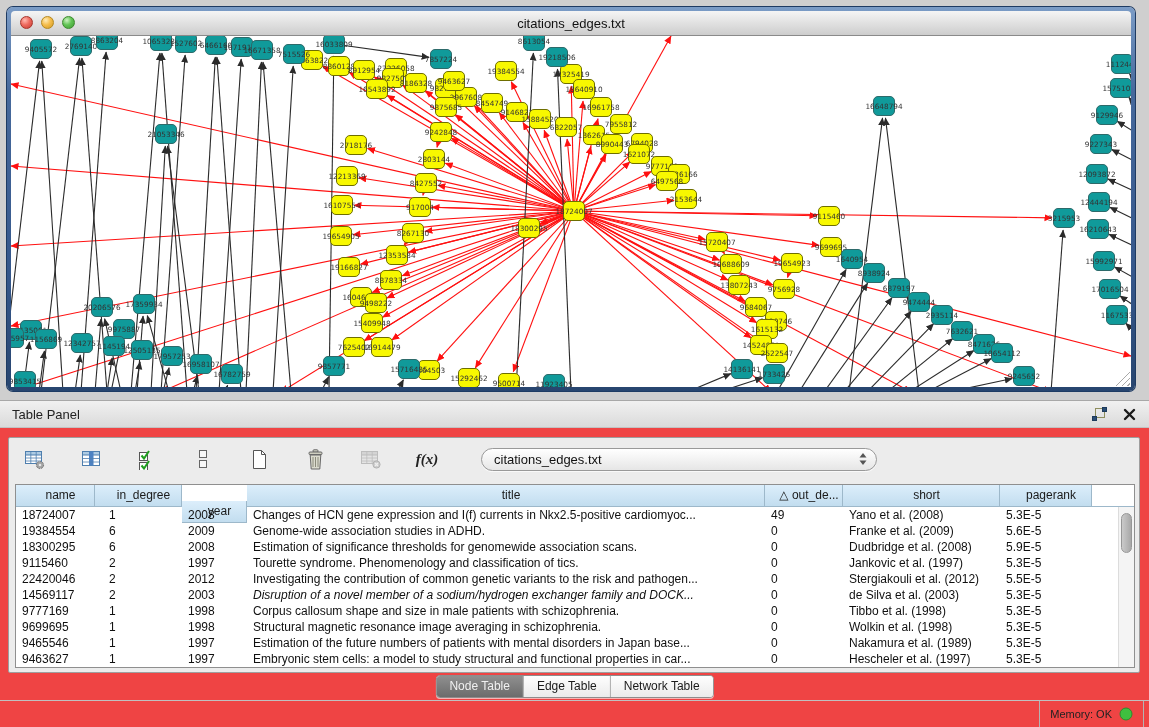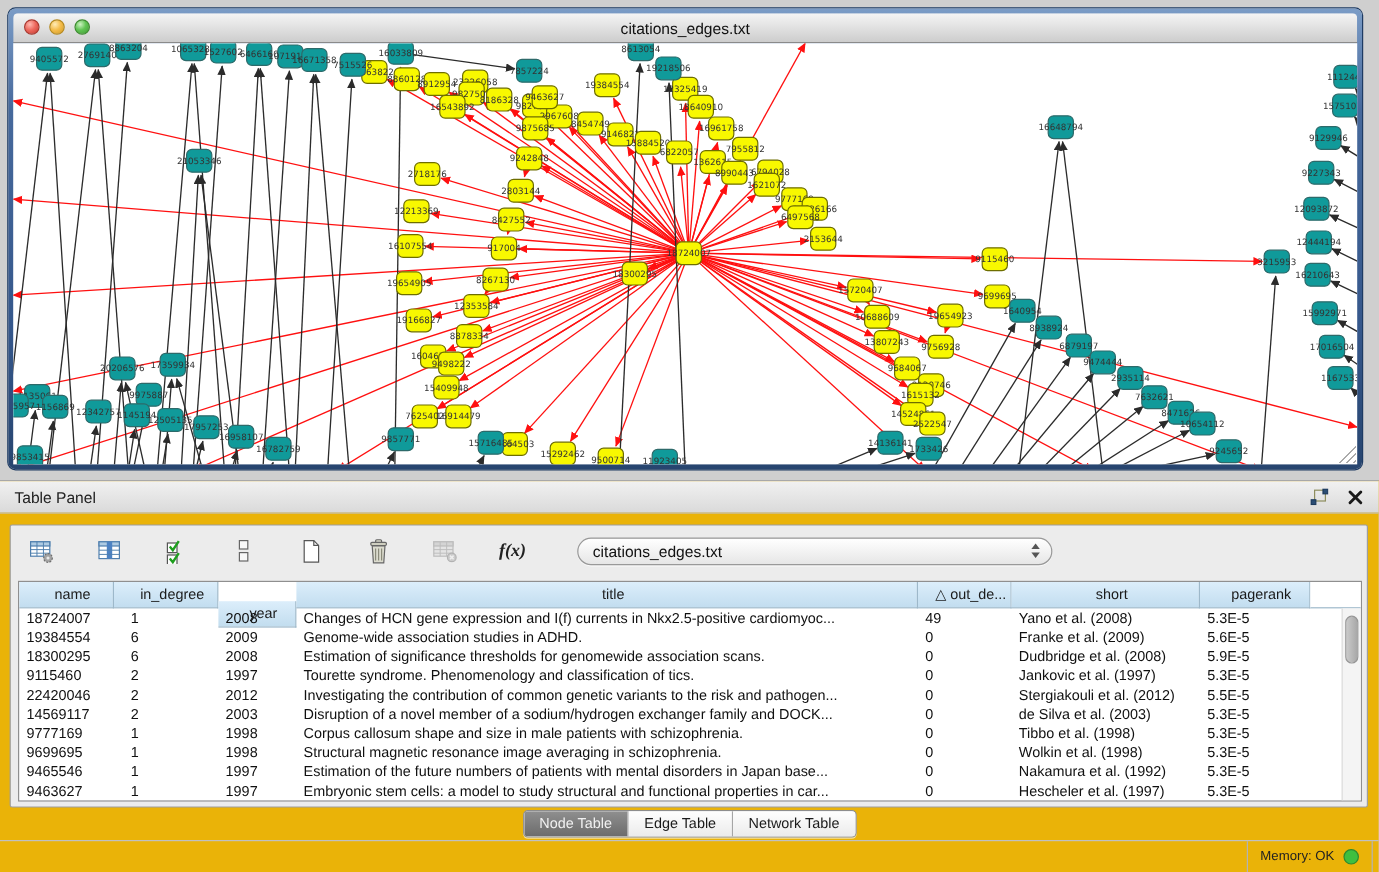--- a/index.html
+++ b/index.html
@@ -18,21 +18,21 @@
   .light.yellow{background:radial-gradient(circle at 35% 30%,#ffecb8,#f5bd4c 45%,#cf9a24);border:1px solid #b5891f;}
   .light.green{background:radial-gradient(circle at 35% 30%,#cdf2c2,#61c454 45%,#3f9a33);border:1px solid #3c8a2e;}
   #net-title{flex:1;text-align:center;font-size:13px;color:#111;}
   #net-canvas{position:relative;height:351px;background:#fff;overflow:hidden;}
   #net-svg{display:block;}
   #net-grip{position:absolute;right:1px;bottom:1px;width:15px;height:15px;
     background:repeating-linear-gradient(135deg,transparent 0 3px,#a9a9a9 3px 4px);
     clip-path:polygon(100% 0,100% 100%,0 100%);}
 
   
-  #table-panel{position:absolute;left:0;top:400px;width:1149px;height:327px;background:#eab308;
+  #table-panel{position:absolute;left:0;top:400px;width:1149px;height:327px;background:#ef4444;
     border-top:1px solid #a8a8a8;box-sizing:border-box;}
   #panel-header{height:27px;background:linear-gradient(#f1f1f1,#dadada);border-bottom:1px solid #c2c2c2;
     display:flex;align-items:center;padding:0 12px;box-sizing:border-box;}
   #panel-title{font-size:13px;color:#222;flex:1;}
   #panel-actions{display:flex;gap:14px;align-items:center;}
   .pbtn{width:16px;height:16px;display:flex;align-items:center;justify-content:center;}
 
   #panel-body{position:absolute;left:8px;top:36px;width:1132px;height:236px;background:#ececec;
     border:1px solid #9e9e9e;border-radius:2px;box-sizing:border-box;}
   #toolbar{display:flex;align-items:center;height:42px;padding:0 10px;gap:24px;}
@@ -837,21 +837,21 @@
             <div class="td c2" style="width: 65px;">2012</div>
             <div class="td c3" style="width: 518px;">Investigating the contribution of common genetic variants to the risk and pathogen...</div>
             <div class="td c4" style="width: 78px;">0</div>
             <div class="td c5" style="width: 157px;">Stergiakouli et al. (2012)</div>
             <div class="td c6" style="width: 92px;">5.5E-5</div>
           </div>
           <div class="tr">
             <div class="td c0" style="width: 79px;">14569117</div>
             <div class="td c1" style="width: 87px;">2</div>
             <div class="td c2" style="width: 65px;">2003</div>
-            <div class="td c3" style="width: 518px;">Disruption of a novel member of a sodium/hydrogen exchanger family and DOCK...</div>
+            <div class="td c3" style="width: 518px; font-style: italic;">Disruption of a novel member of a sodium/hydrogen exchanger family and DOCK...</div>
             <div class="td c4" style="width: 78px;">0</div>
             <div class="td c5" style="width: 157px;">de Silva et al. (2003)</div>
             <div class="td c6" style="width: 92px;">5.3E-5</div>
           </div>
           <div class="tr">
             <div class="td c0" style="width: 79px;">9777169</div>
             <div class="td c1" style="width: 87px;">1</div>
             <div class="td c2" style="width: 65px;">1998</div>
             <div class="td c3" style="width: 518px;">Corpus callosum shape and size in male patients with schizophrenia.</div>
             <div class="td c4" style="width: 78px;">0</div>
@@ -866,21 +866,21 @@
             <div class="td c4" style="width: 78px;">0</div>
             <div class="td c5" style="width: 157px;">Wolkin et al. (1998)</div>
             <div class="td c6" style="width: 92px;">5.3E-5</div>
           </div>
           <div class="tr">
             <div class="td c0" style="width: 79px;">9465546</div>
             <div class="td c1" style="width: 87px;">1</div>
             <div class="td c2" style="width: 65px;">1997</div>
             <div class="td c3" style="width: 518px;">Estimation of the future numbers of patients with mental disorders in Japan base...</div>
             <div class="td c4" style="width: 78px;">0</div>
-            <div class="td c5" style="width: 157px;">Nakamura et al. (1992)</div>
+            <div class="td c5" style="width: 157px;">Nakamura et al. (1989)</div>
             <div class="td c6" style="width: 92px;">5.3E-5</div>
           </div>
           <div class="tr">
             <div class="td c0" style="width: 79px;">9463627</div>
             <div class="td c1" style="width: 87px;">1</div>
             <div class="td c2" style="width: 65px;">1997</div>
             <div class="td c3" style="width: 518px;">Embryonic stem cells: a model to study structural and functional properties in car...</div>
             <div class="td c4" style="width: 78px;">0</div>
             <div class="td c5" style="width: 157px;">Hescheler et al. (1997)</div>
             <div class="td c6" style="width: 92px;">5.3E-5</div>

